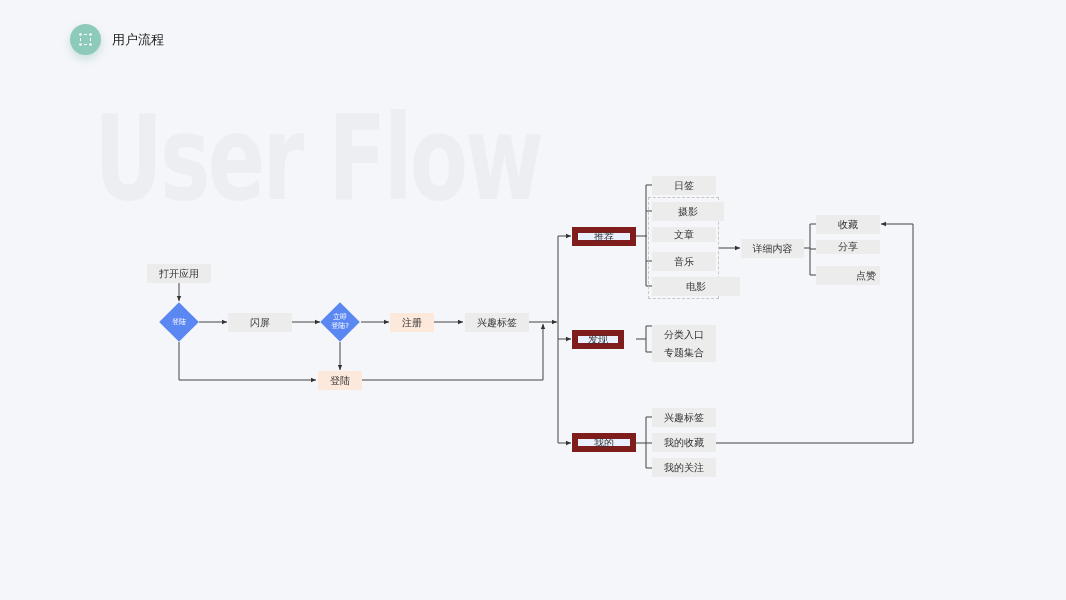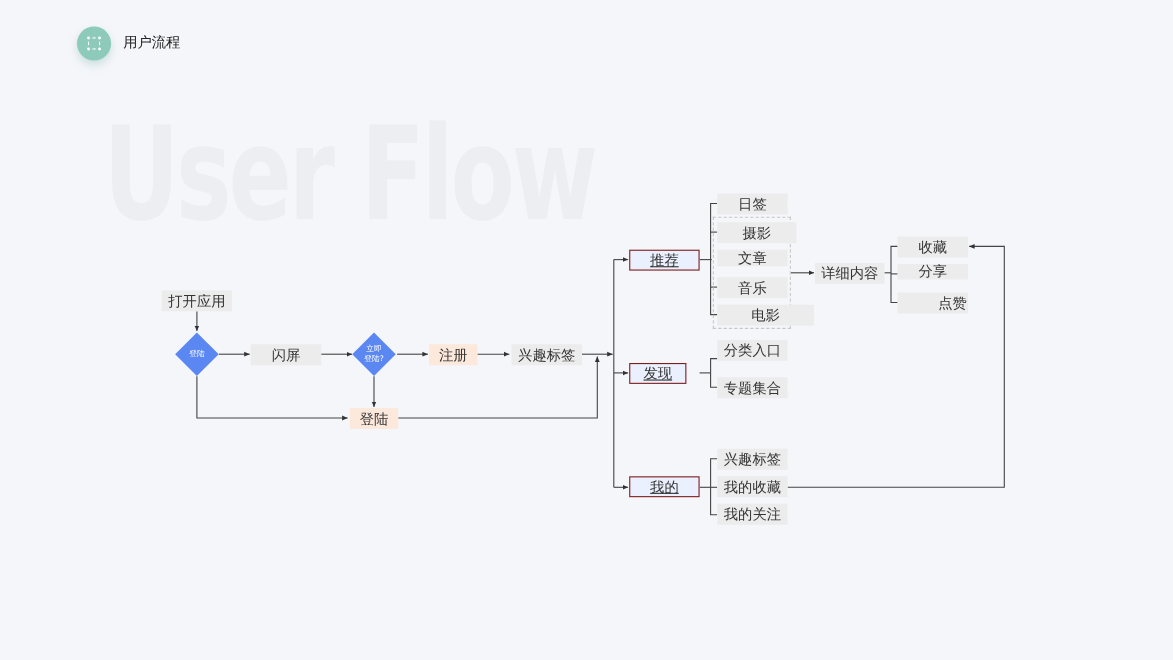--- a/index.html
+++ b/index.html
@@ -21,25 +21,25 @@
   .bg-title {
     position: absolute; left: 94px; top: 88px;
     font-family: "DejaVu Sans", sans-serif; font-weight: bold;
     font-size: 118px; letter-spacing: -4px; color: #eceef2;
     line-height: 140px; transform: scaleX(0.72); transform-origin: left top;
     white-space: nowrap;
   }
   svg#flow { position: absolute; left: 0; top: 0; }
   .node {
     position: absolute; display: flex; align-items: center; justify-content: center;
-    font-size: 13px; color: #333; box-sizing: border-box;
+    font-size: 10px; color: #333; box-sizing: border-box;
   }
   .node.gray { background: #ececec; }
   .node.peach { background: #fde9dc; }
-  .node.blue { background: #eaf0fd; border: 1px solid #7f1d1d; text-decoration: underline; }
+  .node.blue { background: #eaf0fd; border: 6px solid #7f1d1d; }
   .diamond-wrap { position: absolute; display: flex; align-items: center; justify-content: center; }
   .diamond {
     position: absolute; width: 28px; height: 28px; background: #5b87f2;
     transform: rotate(45deg);
   }
   .diamond-label {
     position: relative; font-size: 7px; color: #fff; text-align: center; line-height: 9px;
   }
   .dashed-group {
     position: absolute; left: 648px; top: 197px; width: 71px; height: 102px;
@@ -145,21 +145,21 @@
 <div class="node blue" style="left:572px;top:330px;width:52px;height:19px;">发现</div>
 <div class="node blue" style="left:572px;top:433px;width:64px;height:19px;">我的</div>
 
 <div class="dashed-group"></div>
 <div class="node gray" style="left:652px;top:176px;width:64px;height:19px;">日签</div>
 <div class="node gray" style="left:652px;top:202px;width:72px;height:19px;">摄影</div>
 <div class="node gray" style="left:652px;top:227px;width:64px;height:15px;">文章</div>
 <div class="node gray" style="left:652px;top:252px;width:64px;height:19px;">音乐</div>
 <div class="node gray" style="left:652px;top:277px;width:88px;height:19px;text-align:right;">电影</div>
 
-<div class="node gray" style="left:652px;top:309px;width:64px;height:19px;">分类入口</div>
+<div class="node gray" style="left:652px;top:325px;width:64px;height:19px;">分类入口</div>
 <div class="node gray" style="left:652px;top:343px;width:64px;height:19px;">专题集合</div>
 
 <div class="node gray" style="left:652px;top:408px;width:64px;height:19px;">兴趣标签</div>
 <div class="node gray" style="left:652px;top:433px;width:64px;height:19px;">我的收藏</div>
 <div class="node gray" style="left:652px;top:458px;width:64px;height:19px;">我的关注</div>
 
 <div class="node gray" style="left:741px;top:239px;width:63px;height:19px;">详细内容</div>
 
 <div class="node gray" style="left:816px;top:215px;width:64px;height:19px;">收藏</div>
 <div class="node gray" style="left:816px;top:240px;width:64px;height:14px;">分享</div>

